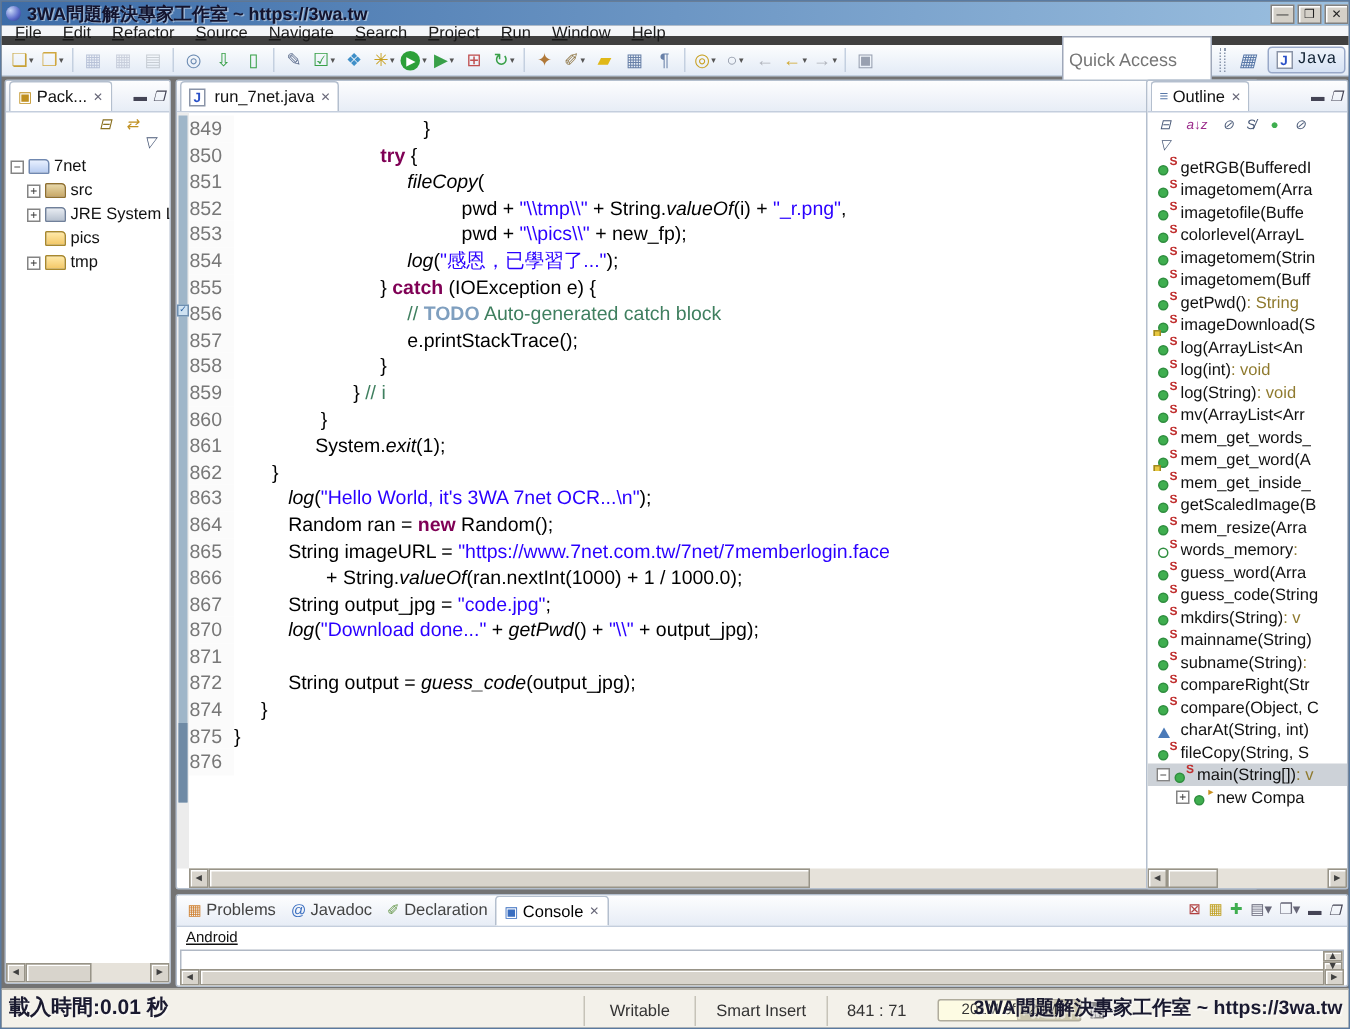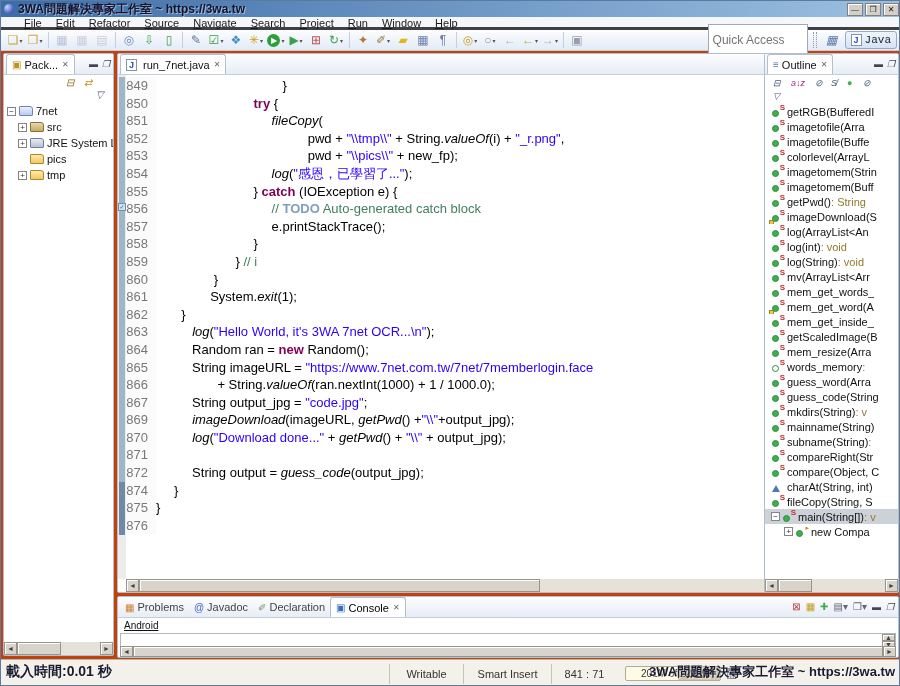--- a/index.html
+++ b/index.html
@@ -1,31 +1,31 @@
 <!DOCTYPE html>
 <html><head>
 <meta charset="utf-8">
 <style>
   html,body{margin:0;padding:0;background:#555;}
   *{box-sizing:border-box;font-family:"Liberation Sans",sans-serif;}
-  #app{position:relative;width:900px;height:686px;background:#c2410c;overflow:hidden;border:1px solid #5a7aa0;}
+  #app{position:relative;width:900px;height:686px;background:#737373;overflow:hidden;border:1px solid #5a7aa0;}
 
   
   #titlebar{position:absolute;left:0;top:0;width:900px;height:16px;
     background:linear-gradient(90deg,#3c6ca8,#9cc0e0);display:flex;align-items:center;}
   #title-icon{width:10px;height:10px;border-radius:50%;margin:0 4px 0 3px;
     background:radial-gradient(circle at 30% 30%,#c8d8f8,#5868c8 60%,#283878);}
   #title-text{font-size:12px;font-weight:bold;color:#14142e;text-shadow:1px 1px 0 rgba(255,255,255,.45);white-space:nowrap;}
   .wbtns{margin-left:auto;display:flex;gap:2px;padding-right:2px;}
   .wbtn{width:16px;height:13px;background:#d4d0c8;border:1px solid #808080;
     box-shadow:inset 1px 1px 0 #fff;font-size:8px;line-height:11px;text-align:center;color:#222;}
   .wbtn.min::before{content:"—";} .wbtn.res::before{content:"❒";} .wbtn.cls::before{content:"✕";}
 
   
-  #menubar{position:absolute;left:0;top:16px;width:900px;height:13px;background:#f4f6f9;border-bottom:3px solid #404040;display:flex;align-items:center;padding-left:16px;}
+  #menubar{position:absolute;left:0;top:16px;width:900px;height:13px;background:#f4f6f9;border-bottom:6px solid #404040;display:flex;align-items:center;padding-left:2px;}
   .mi{display:inline-block;font-size:11px;color:#1a1a1a;padding:0 7px;line-height:13px;}
   .mi::first-letter{text-decoration:underline;}
 
   
   #toolbar{position:absolute;left:0;top:29px;width:900px;height:21px;
     background:linear-gradient(#fcfdfe,#e3ebf6);border-bottom:1px solid #c2cfdf;
     display:flex;align-items:center;padding:0 4px;}
   .tbtn{height:18px;min-width:18px;display:inline-flex;align-items:center;justify-content:center;margin:0 1px;}
   .tbtn.dis{opacity:.45;}
   .tglyph{font-style:normal;font-size:12px;line-height:14px;}
@@ -361,21 +361,20 @@
             <div class="ln"><span class="lno">858</span><span class="ltx"><span class="sg-p">                           }</span></span></div>
             <div class="ln"><span class="lno">859</span><span class="ltx"><span class="sg-p">                      } </span><span class="sg-c">// i</span></span></div>
             <div class="ln"><span class="lno">860</span><span class="ltx"><span class="sg-p">                }</span></span></div>
             <div class="ln"><span class="lno">861</span><span class="ltx"><span class="sg-p">               System.</span><span class="sg-i">exit</span><span class="sg-p">(1);</span></span></div>
             <div class="ln"><span class="lno">862</span><span class="ltx"><span class="sg-p">       }</span></span></div>
             <div class="ln"><span class="lno">863</span><span class="ltx"><span class="sg-p">          </span><span class="sg-i">log</span><span class="sg-p">(</span><span class="sg-s">"Hello World, it's 3WA 7net OCR...\n"</span><span class="sg-p">);</span></span></div>
             <div class="ln"><span class="lno">864</span><span class="ltx"><span class="sg-p">          Random ran = </span><span class="sg-k">new</span><span class="sg-p"> Random();</span></span></div>
             <div class="ln"><span class="lno">865</span><span class="ltx"><span class="sg-p">          String imageURL = </span><span class="sg-s">"https://www.7net.com.tw/7net/7memberlogin.face</span></span></div>
             <div class="ln"><span class="lno">866</span><span class="ltx"><span class="sg-p">                 + String.</span><span class="sg-i">valueOf</span><span class="sg-p">(ran.nextInt(1000) + 1 / 1000.0);</span></span></div>
             <div class="ln"><span class="lno">867</span><span class="ltx"><span class="sg-p">          String output_jpg = </span><span class="sg-s">"code.jpg"</span><span class="sg-p">;</span></span></div>
-            <div class="ln"><span class="lno">869</span><span class="ltx"><span class="sg-p">          </span><span class="sg-i">imageDownload</span><span class="sg-p">(imageURL, </span><span class="sg-i">getPwd</span><span class="sg-p">() +</span><span class="sg-s">"\\"</span><span class="sg-p">+output_jpg);</span></span></div>
             <div class="ln"><span class="lno">870</span><span class="ltx"><span class="sg-p">          </span><span class="sg-i">log</span><span class="sg-p">(</span><span class="sg-s">"Download done..."</span><span class="sg-p"> + </span><span class="sg-i">getPwd</span><span class="sg-p">() + </span><span class="sg-s">"\\"</span><span class="sg-p"> + output_jpg);</span></span></div>
             <div class="ln"><span class="lno">871</span><span class="ltx"></span></div>
             <div class="ln"><span class="lno">872</span><span class="ltx"><span class="sg-p">          String output = </span><span class="sg-i">guess_code</span><span class="sg-p">(output_jpg);</span></span></div>
             <div class="ln"><span class="lno">874</span><span class="ltx"><span class="sg-p">     }</span></span></div>
             <div class="ln"><span class="lno">875</span><span class="ltx"><span class="sg-p">}</span></span></div>
             <div class="ln"><span class="lno">876</span><span class="ltx"></span></div>
           </div>
       </div>
       <div id="ovr">
         <div class="om" style="top:55px"></div>
@@ -429,21 +428,21 @@
             <b class="dot"></b>
             <b class="st">S</b>
           </span>
           <span class="olabel">getRGB(BufferedI</span>
         </div>
         <div class="orow" style="padding-left: 6px;">
           <span class="oi ms">
             <b class="dot"></b>
             <b class="st">S</b>
           </span>
-          <span class="olabel">imagetofile(Arra</span>
+          <span class="olabel">imagetomem(Arra</span>
         </div>
         <div class="orow" style="padding-left: 6px;">
           <span class="oi ms">
             <b class="dot"></b>
             <b class="st">S</b>
           </span>
           <span class="olabel">imagetofile(Buffe</span>
         </div>
         <div class="orow" style="padding-left: 6px;">
           <span class="oi ms">

